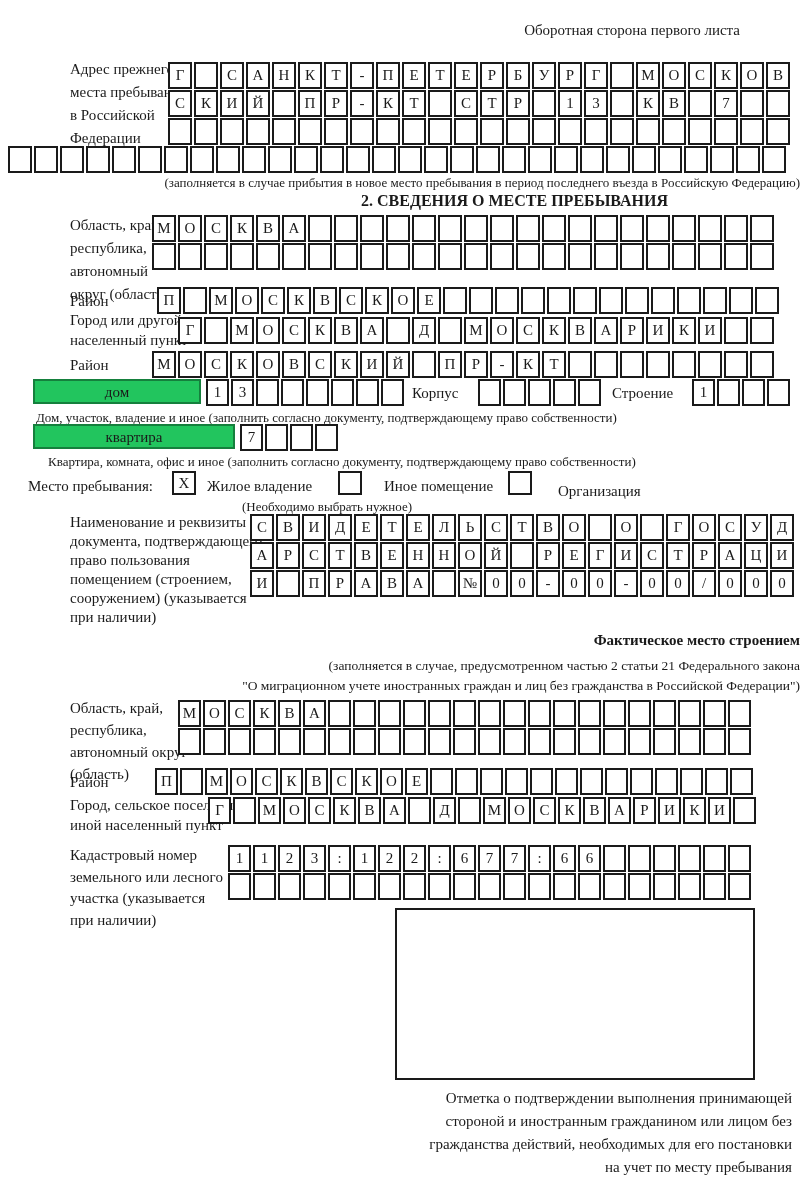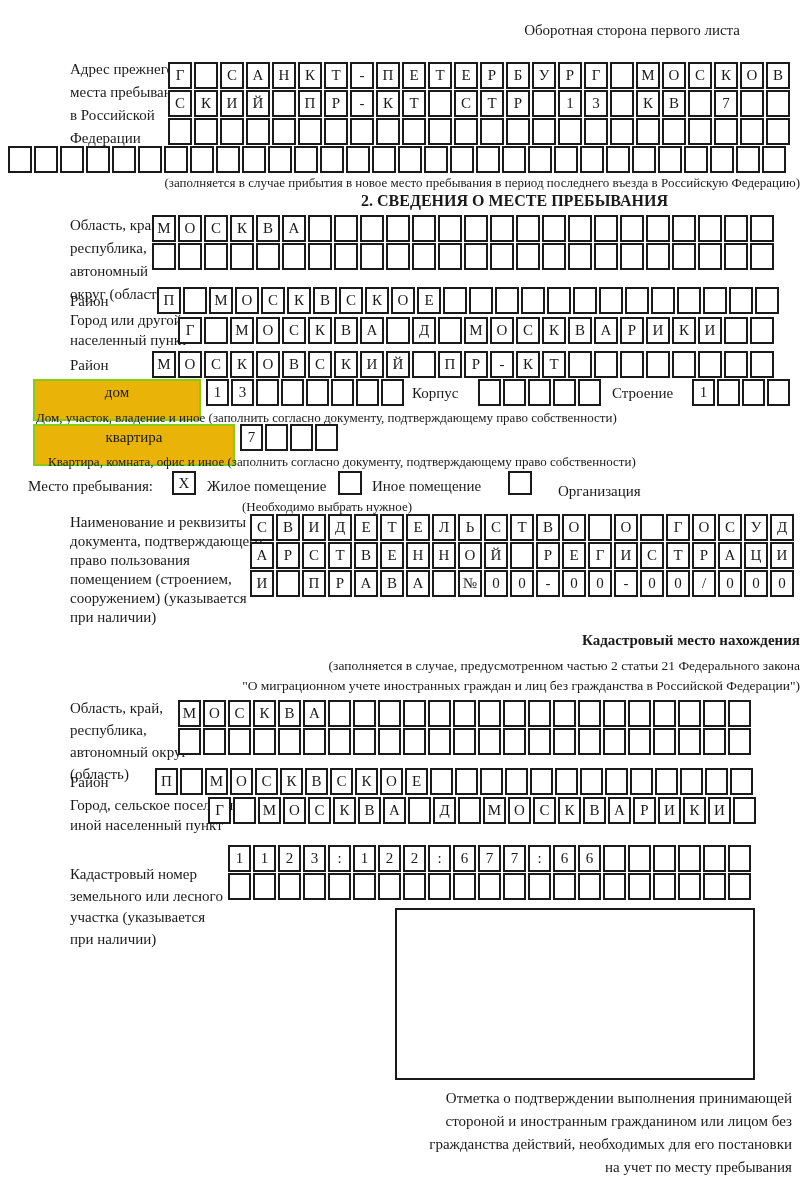--- a/index.html
+++ b/index.html
@@ -11,22 +11,22 @@
   .lh21{line-height:21.5px;}
   .lh22{line-height:22px;}
   .small{font-size:13px;}
   .center{text-align:right;white-space:normal;}
   .right{text-align:right;}
   .bold{font-weight:bold;}
   .cellrow{position:absolute;display:flex;height:27px;}
   .cell{box-sizing:border-box;width:24px;height:27px;border:2px solid #1a1a1a;margin-right:2px;
         text-align:center;font-size:15px;line-height:23px;background:#fff;flex:0 0 auto;}
   .p25 .cell{width:23px;}
-  .labelbox{position:absolute;box-sizing:border-box;height:42px;border:2px solid #84cc16;
-            text-align:center;font-size:15px;line-height:23px;background:#eab308;}
+  .labelbox{position:absolute;box-sizing:border-box;height:25px;border:2px solid #15803d;
+            text-align:center;font-size:15px;line-height:23px;background:#22c55e;}
   .chk{position:absolute;box-sizing:border-box;width:24px;height:24px;border:2px solid #1a1a1a;
        text-align:center;font-size:15px;line-height:20px;background:#fff;}
   .bigbox{position:absolute;box-sizing:border-box;border:2px solid #1a1a1a;background:#fff;}
 </style>
 </head>
 <body>
 
 <div class="sheet">
 
   <div class="txt right" style="left:0;top:20px;width:740px">Оборотная сторона первого листа</div>
@@ -322,23 +322,23 @@
   <div class="cellrow p25" style="left:240px;top:424px">
       <span class="cell">7</span>
       <span class="cell"></span>
       <span class="cell"></span>
       <span class="cell"></span>
     </div>
   <div class="txt small" style="left:48px;top:452px">Квартира, комната, офис и иное (заполнить согласно документу, подтверждающему право собственности)</div>
 
   <div class="txt" style="left:28px;top:476px">Место пребывания:</div>
   <div class="chk" style="left:172px;top:471px">X</div>
-  <div class="txt" style="left:207px;top:476px">Жилое помещение</div>
+  <div class="txt" style="left:207px;top:476px">Жилое владение</div>
   <div class="chk" style="left:338px;top:471px"></div>
-  <div class="txt" style="left:372px;top:476px">Иное помещение</div>
+  <div class="txt" style="left:384px;top:476px">Иное помещение</div>
   <div class="chk" style="left:508px;top:471px"></div>
   <div class="txt" style="left:558px;top:481px">Организация</div>
   <div class="txt small" style="left:242px;top:497px">(Необходимо выбрать нужное)</div>
 
   <div class="lbl lh20" style="left:70px;top:513px;line-height:19px">Наименование и реквизиты
 документа, подтверждающего
 право пользования
 помещением (строением,
 сооружением) (указывается
 при наличии)</div>
@@ -405,21 +405,21 @@
       <span class="cell">0</span>
       <span class="cell">-</span>
       <span class="cell">0</span>
       <span class="cell">0</span>
       <span class="cell">/</span>
       <span class="cell">0</span>
       <span class="cell">0</span>
       <span class="cell">0</span>
     </div>
 
-  <div class="txt center bold" style="left:0;top:630px;width:800px">Кадастровый место нахождения</div>
+  <div class="txt center bold" style="left:0;top:630px;width:800px">Фактическое место строением</div>
   <div class="txt center small" style="left:0;top:656px;width:800px;font-size:13.5px">(заполняется в случае, предусмотренном частью 2 статьи 21 Федерального закона</div>
   <div class="txt center small" style="left:0;top:676px;width:800px;font-size:13.5px">"О миграционном учете иностранных граждан и лиц без гражданства в Российской Федерации")</div>
 
   <div class="lbl lh22" style="left:70px;top:697px">Область, край,
 республика,
 автономный округ
 (область)</div>
   <div class="cellrow p25" style="left:178px;top:700px">
       <span class="cell">М</span>
       <span class="cell">О</span>
@@ -519,21 +519,21 @@
       <span class="cell">К</span>
       <span class="cell">В</span>
       <span class="cell">А</span>
       <span class="cell">Р</span>
       <span class="cell">И</span>
       <span class="cell">К</span>
       <span class="cell">И</span>
       <span class="cell"></span>
     </div>
 
-  <div class="lbl lh21" style="left:70px;top:864px">Кадастровый номер
+  <div class="lbl lh21" style="left:70px;top:845px">Кадастровый номер
 земельного или лесного
 участка (указывается
 при наличии)</div>
   <div class="cellrow p25" style="left:228px;top:845px">
       <span class="cell">1</span>
       <span class="cell">1</span>
       <span class="cell">2</span>
       <span class="cell">3</span>
       <span class="cell">:</span>
       <span class="cell">1</span>

